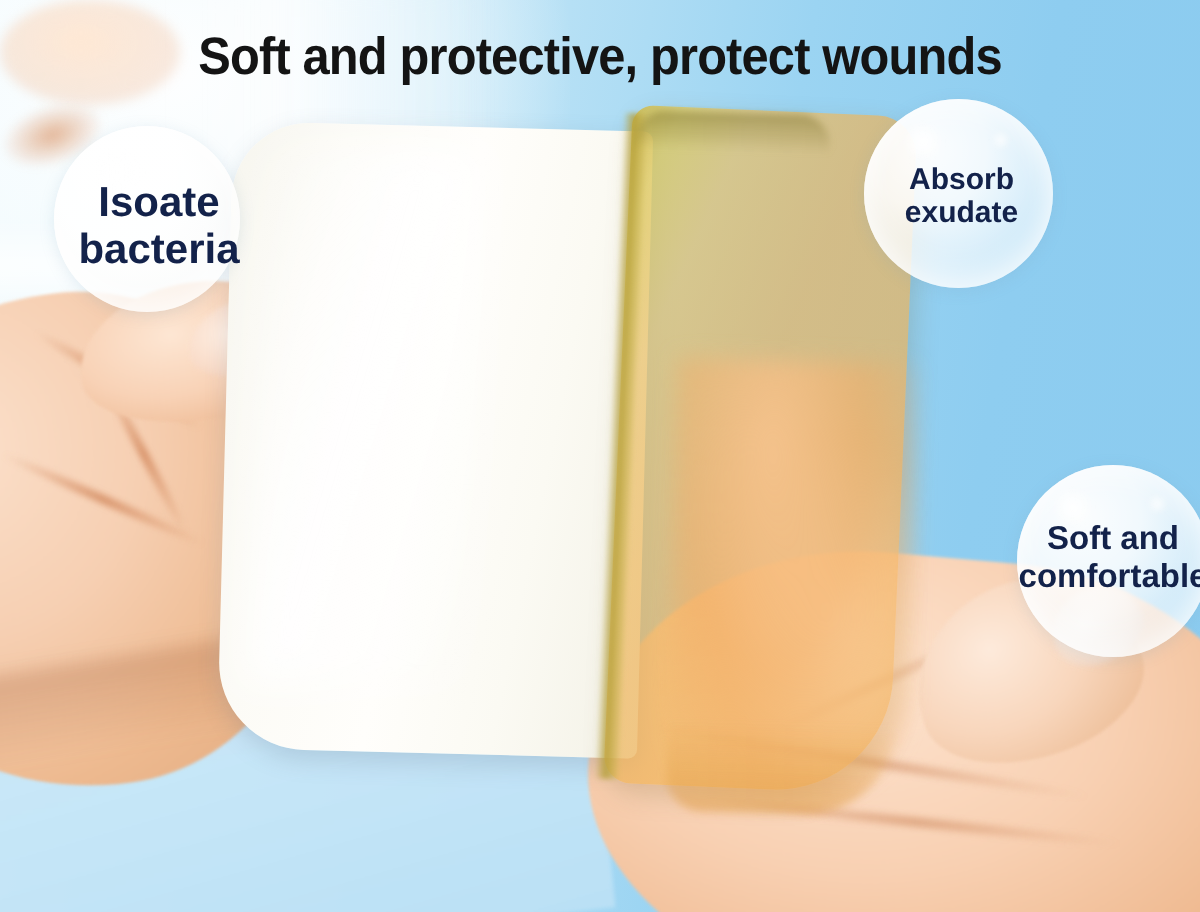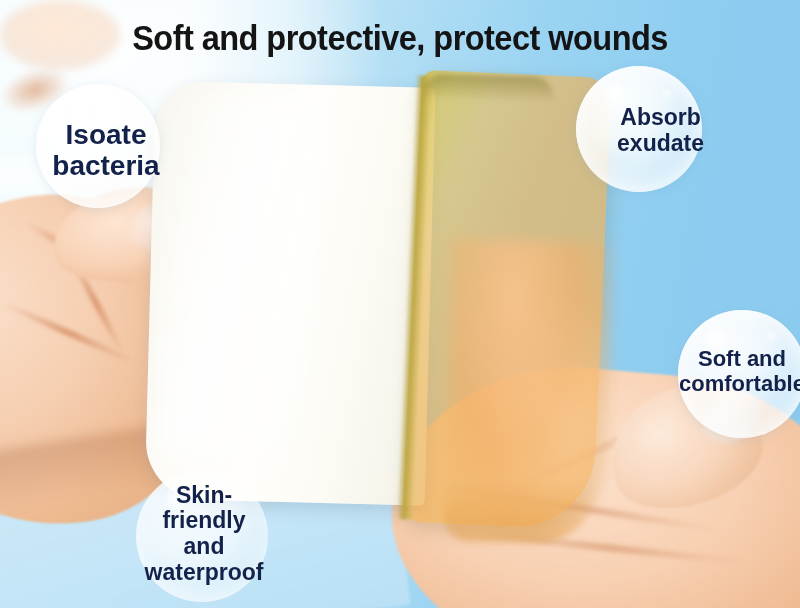--- a/index.html
+++ b/index.html
@@ -304,21 +304,21 @@
         rgba(255,255,255,0.92) 36%,
         rgba(253,253,252,0.76) 60%,
         rgba(248,250,250,0.45) 82%,
         rgba(245,248,250,0.12) 100%);
   }
   #bubble-isolate .btxt { transform: translate(8px, 4px); }
 
   #bubble-absorb {
     left: 576px; top: 66px;
     width: 126px; height: 126px;
-    font-size: 23px; font-weight: 700; justify-content: flex-end;
+    font-size: 20px; font-weight: 700;
   }
   #bubble-absorb .btxt { transform: translate(2px, 2px); }
 
   #bubble-soft {
     left: 646px; top: 310px;
     width: 128px; height: 128px;
     font-size: 22px; font-weight: 700; margin-left: 32px;
   }
   #bubble-soft .btxt { transform: translate(0px, -2px); width: 175px; }
 
@@ -408,22 +408,16 @@
   </div>
 
   <div class="bubble" id="bubble-soft">
     <div class="bubble-glass"></div>
     <div class="bubble-spec" style="left:20px; top:16px; width:34px; height:24px;"></div>
     <div class="bubble-spec" style="left:86px; top:20px; width:15px; height:12px;"></div>
     <span class="btxt">Soft and
 comfortable</span>
   </div>
 
-  <div class="bubble" id="bubble-skin">
-    <div class="bubble-glass"></div>
-    <div class="bubble-spec" style="left:24px; top:18px; width:32px; height:22px;"></div>
-    <span class="btxt">Skin-friendly
-and waterproof</span>
-  </div>
 
   <div id="page-title">Soft and protective, protect wounds</div>
 
 </div>
 
 </body></html>

